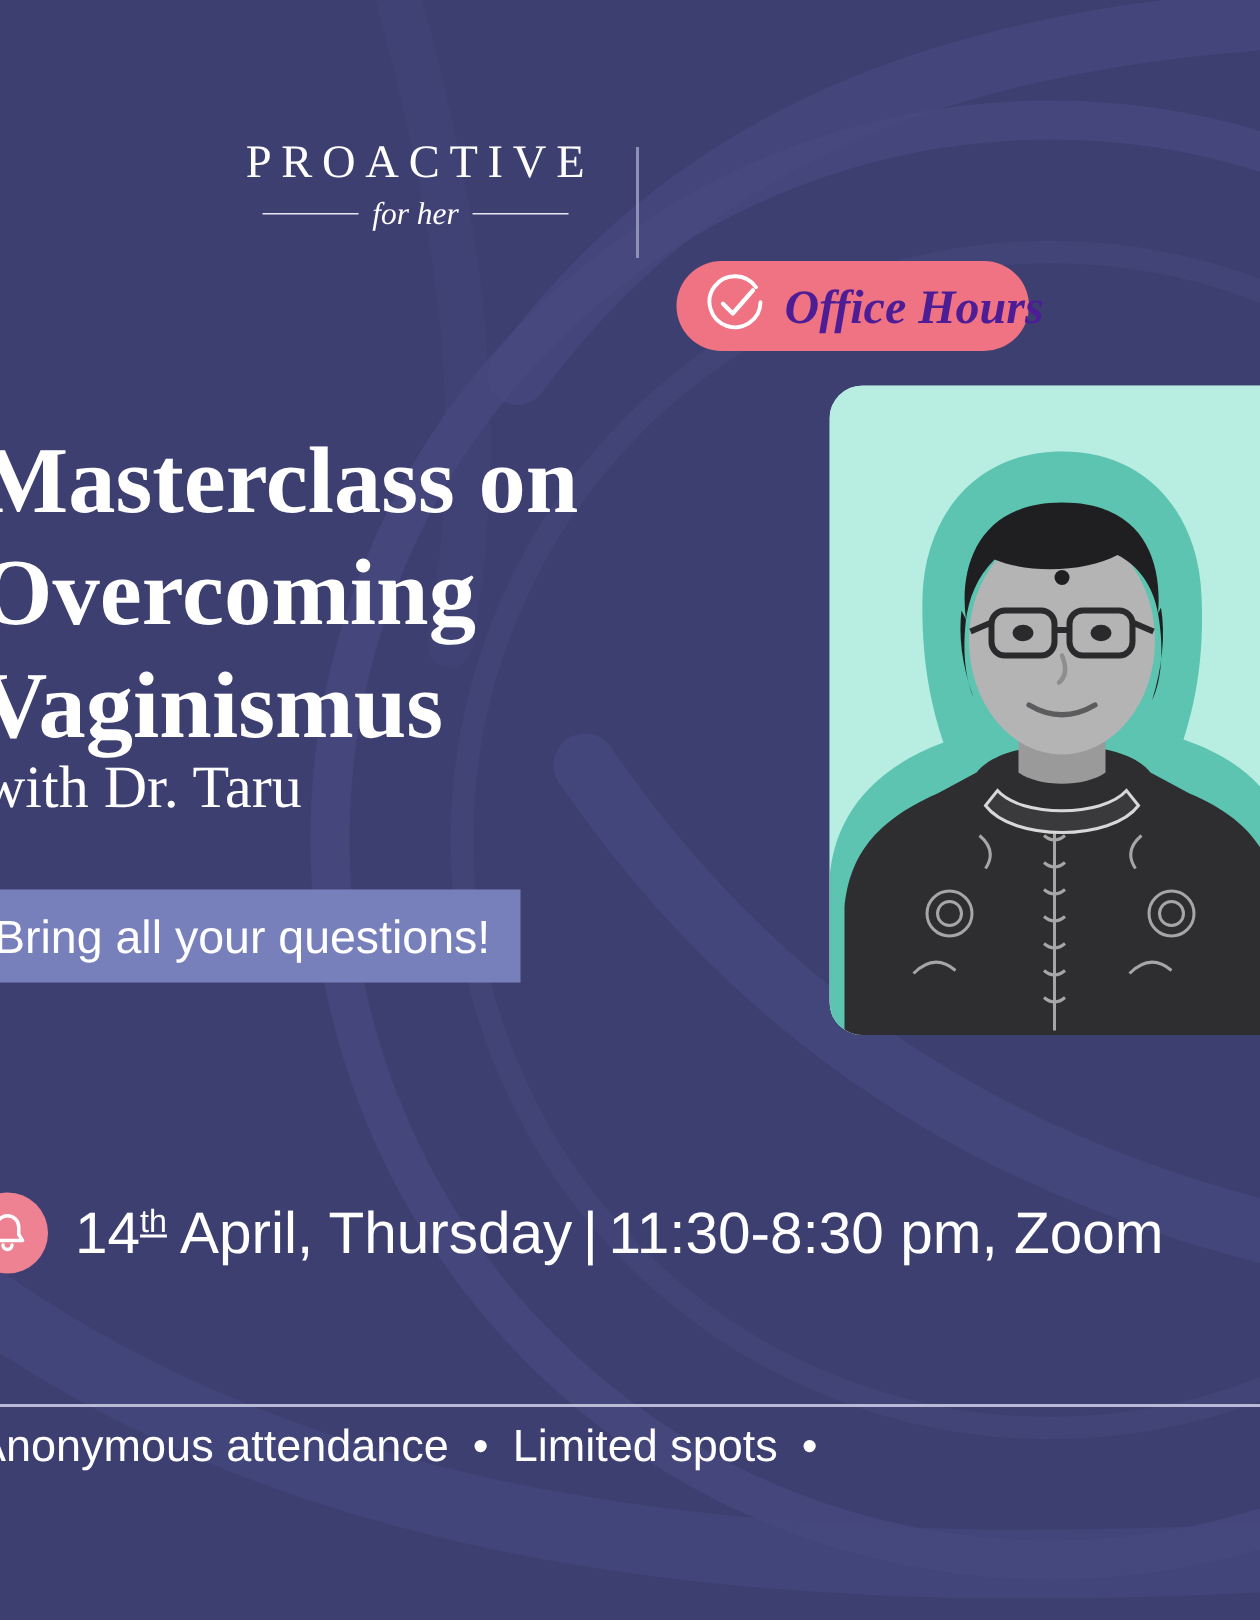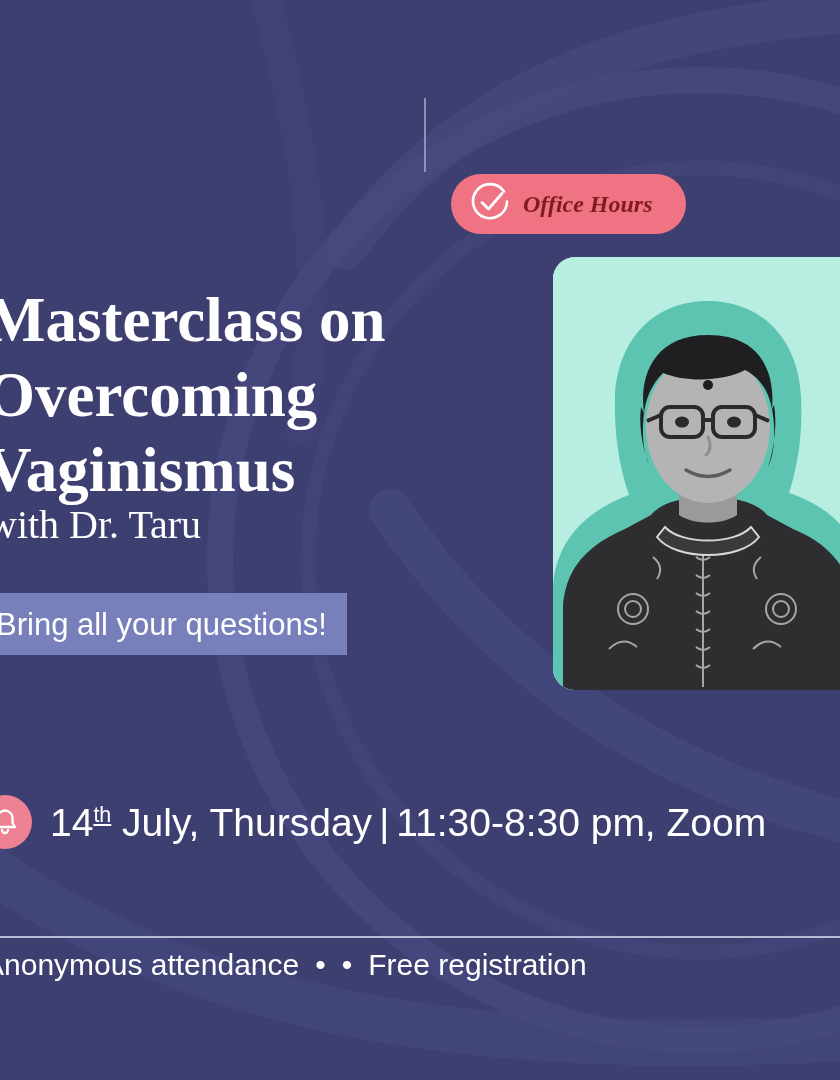--- a/index.html
+++ b/index.html
@@ -88,25 +88,25 @@
     height: 60px;
     border-radius: 30px;
     background: #f07383;
     display: flex;
     align-items: center;
     gap: 11px;
     padding-left: 19px;
     box-sizing: border-box;
   }
   .pill-text {
-    color: #7f1d1d;
+    color: #4c1d95;
     font-family: "Liberation Serif", serif;
     font-style: italic;
     font-weight: bold;
-    font-size: 24px;
+    font-size: 32px;
     line-height: 1;
     white-space: nowrap;
   }
 
   
   .headline {
     position: absolute;
     left: -14px;
     top: 283px;
     width: 560px;
@@ -248,20 +248,26 @@
 
         <path d="M -60 830 C 160 1010 460 1065 900 1035" stroke-width="46" stroke-linecap="round" opacity="0.62"></path>
 
         <path d="M 255 -40 C 300 120 330 260 300 430" stroke-width="30" stroke-linecap="round" opacity="0.35"></path>
       </g>
     </svg>
   </div>
 
   <div class="header">
     <div class="logo-block">
+      <div class="logo-word">PROACTIVE</div>
+      <div class="logo-sub">
+        <span class="rule"></span>
+        <span class="sub-text">for her</span>
+        <span class="rule"></span>
+      </div>
     </div>
 
     <div class="divider-v"></div>
 
     <div class="pill">
       <span>
         <svg width="42" height="42" viewBox="0 0 42 42" xmlns="http://www.w3.org/2000/svg" aria-hidden="true">
           <path d="M34 10.5 A17 17 0 1 0 37 20.5" fill="none" stroke="#ffffff" stroke-width="2.6" stroke-linecap="round"></path>
           <path d="M12 21.5 L18.5 28 L32 12.5" fill="none" stroke="#ffffff" stroke-width="2.8" stroke-linecap="round" stroke-linejoin="round"></path>
         </svg>
@@ -327,24 +333,24 @@
     </svg>
   </div>
 
   <div class="date-row">
     <span class="bell-badge">
       <svg width="32" height="32" viewBox="0 0 32 32" xmlns="http://www.w3.org/2000/svg" aria-hidden="true">
         <path d="M16 4.5 A7.5 7.5 0 0 1 23.5 12 v5 l2.5 4 H6 l2.5 -4 v-5 A7.5 7.5 0 0 1 16 4.5 Z" fill="none" stroke="#ffffff" stroke-width="2.3" stroke-linejoin="round"></path>
         <path d="M13 24 a3 3 0 0 0 6 0" fill="none" stroke="#ffffff" stroke-width="2.3" stroke-linecap="round"></path>
       </svg>
     </span>
-    <span class="date-text"><span>14</span><sup>th</sup><span> July, Thursday</span><span class="sep">|</span><span>11:30-8:30 pm, Zoom</span></span>
+    <span class="date-text"><span>14</span><sup>th</sup><span> April, Thursday</span><span class="sep">|</span><span>11:30-8:30 pm, Zoom</span></span>
   </div>
 
   <div class="footer-rule"></div>
   <div class="footer-row">
     <span class="footer-item">Anonymous attendance</span>
     <span class="footer-dot">•</span>
+    <span class="footer-item">Limited spots</span>
     <span class="footer-dot">•</span>
-    <span class="footer-item">Free registration</span>
   </div>
 
 </div>
 
 </body></html>

